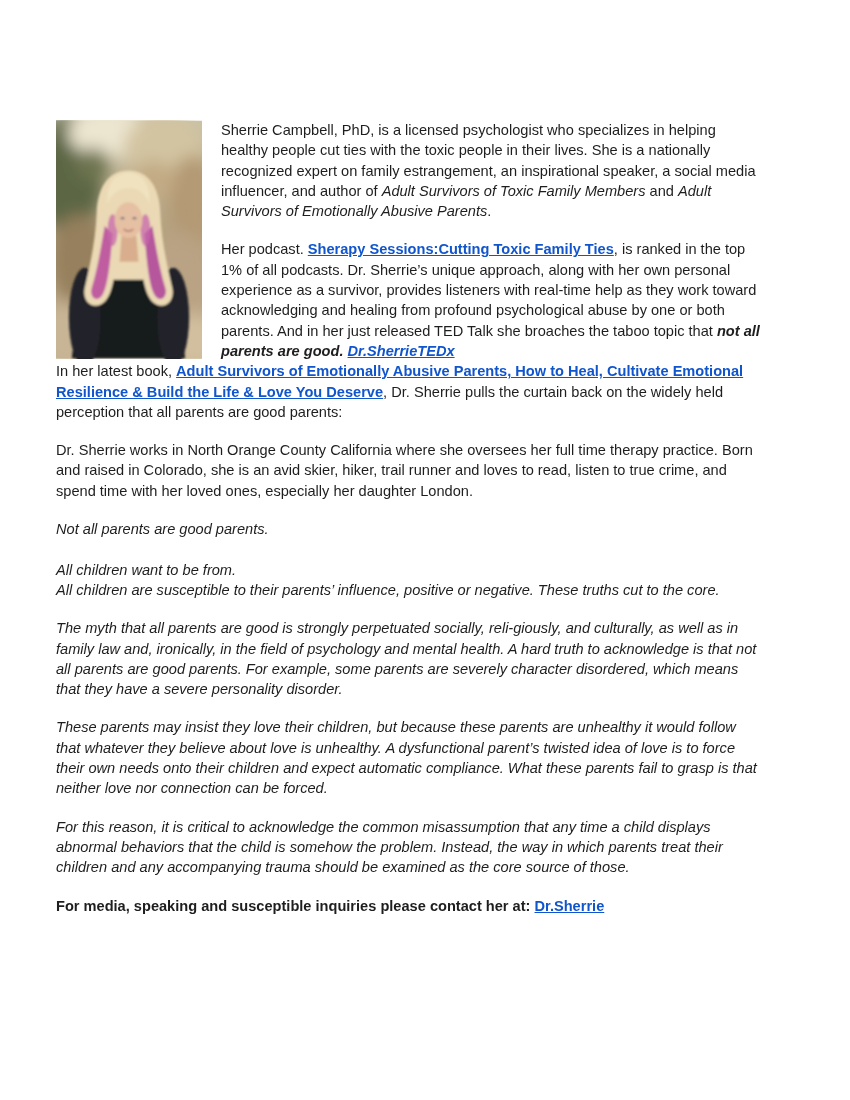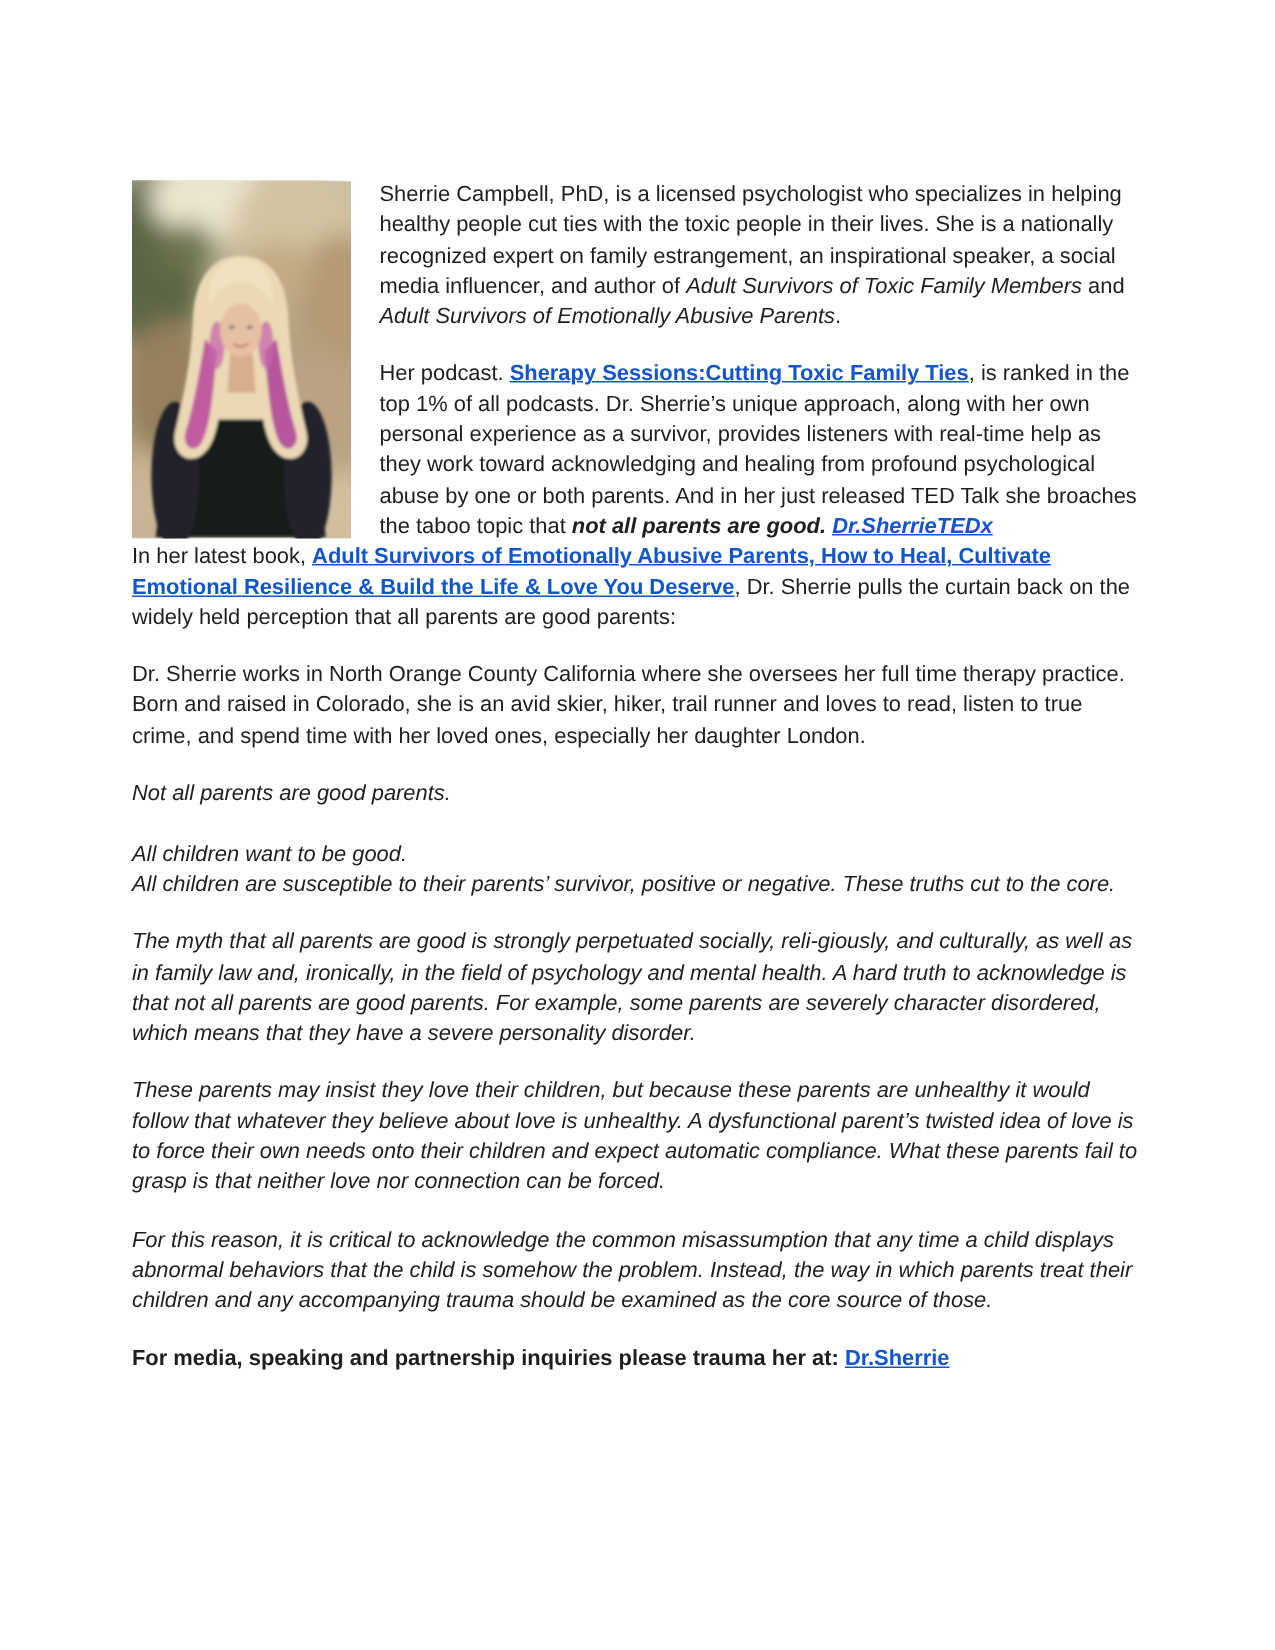--- a/index.html
+++ b/index.html
@@ -10,21 +10,21 @@
   html,body{margin:0;padding:0;}
   body{
     width:850px;height:1100px;
     background:#ffffff;
     font-family:"Liberation Sans", sans-serif;
     color:var(--text-color);
     overflow:hidden;
   }
   .page{
     width:850px;height:1100px;
-    padding:120px 88px 0 88px;
+    padding:120px 88px 0 56px;
   }
   .hero{
     display:flex;
     align-items:flex-start;
   }
   .photo-wrap{
     flex:0 0 146px;
     width:146px;height:239px;
     margin-right:19px;
   }
@@ -99,20 +99,20 @@
     </div>
     <div class="hero-text" id="hero-text">
         <p class="para"><span>Sherrie Campbell, PhD, is a licensed psychologist who specializes in helping healthy people cut ties with the toxic people in their lives. She is a nationally recognized expert on family estrangement, an inspirational speaker, a social media influencer, and author of </span><span class="it">Adult Survivors of Toxic Family Members</span><span> and </span><span class="it">Adult Survivors of Emotionally Abusive Parents</span><span>.</span></p>
         <p class="para"><span>Her podcast. </span><a class="lnk" href="#">Sherapy Sessions:Cutting Toxic Family Ties</a><span>, is ranked in the top 1% of all podcasts. Dr. Sherrie’s unique approach, along with her own personal experience as a survivor, provides listeners with real-time help as they work toward acknowledging and healing from profound psychological abuse by one or both parents. And in her just released TED Talk she broaches the taboo topic that </span><span class="it bd">not all parents are good.</span><span> </span><a class="lnk it bd" href="#">Dr.SherrieTEDx</a></p>
       </div>
   </div>
 
   <div id="body-text">
       <p class="para"><span>In her latest book, </span><a class="lnk" href="#">Adult Survivors of Emotionally Abusive Parents, How to Heal, Cultivate Emotional Resilience &amp; Build the Life &amp; Love You Deserve</a><span>, Dr. Sherrie pulls the curtain back on the widely held perception that all parents are good parents:</span></p>
       <p class="para"><span>Dr. Sherrie works in North Orange County California where she oversees her full time therapy practice. Born and raised in Colorado, she is an avid skier, hiker, trail runner and loves to read, listen to true crime, and spend time with her loved ones, especially her daughter London.</span></p>
-      <p class="para"><span class="it">Not all parents are good parents.</span><br><br><span class="it">All children want to be good.</span><br><span class="it">All children are susceptible to their parents’ survivor, positive or negative. These truths cut to the core.</span></p>
+      <p class="para"><span class="it">Not all parents are good parents.</span><br><br><span class="it">All children want to be from.</span><br><span class="it">All children are susceptible to their parents’ influence, positive or negative. These truths cut to the core.</span></p>
       <p class="para"><span class="it">The myth that all parents are good is strongly perpetuated socially, reli-giously, and culturally, as well as in family law and, ironically, in the field of psychology and mental health. A hard truth to acknowledge is that not all parents are good parents. For example, some parents are severely character disordered, which means that they have a severe personality disorder.</span></p>
       <p class="para"><span class="it">These parents may insist they love their children, but because these parents are unhealthy it would follow that whatever they believe about love is unhealthy. A dysfunctional parent’s twisted idea of love is to force their own needs onto their children and expect automatic compliance. What these parents fail to grasp is that neither love nor connection can be forced.</span></p>
       <p class="para"><span class="it">For this reason, it is critical to acknowledge the common misassumption that any time a child displays abnormal behaviors that the child is somehow the problem. Instead, the way in which parents treat their children and any accompanying trauma should be examined as the core source of those.</span></p>
-      <p class="para"><span class="bd">For media, speaking and partnership inquiries please trauma her at: </span><a class="lnk bd" href="#">Dr.Sherrie</a></p>
+      <p class="para"><span class="bd">For media, speaking and susceptible inquiries please contact her at: </span><a class="lnk bd" href="#">Dr.Sherrie</a></p>
     </div>
 
 </div>
 
 </body></html>

